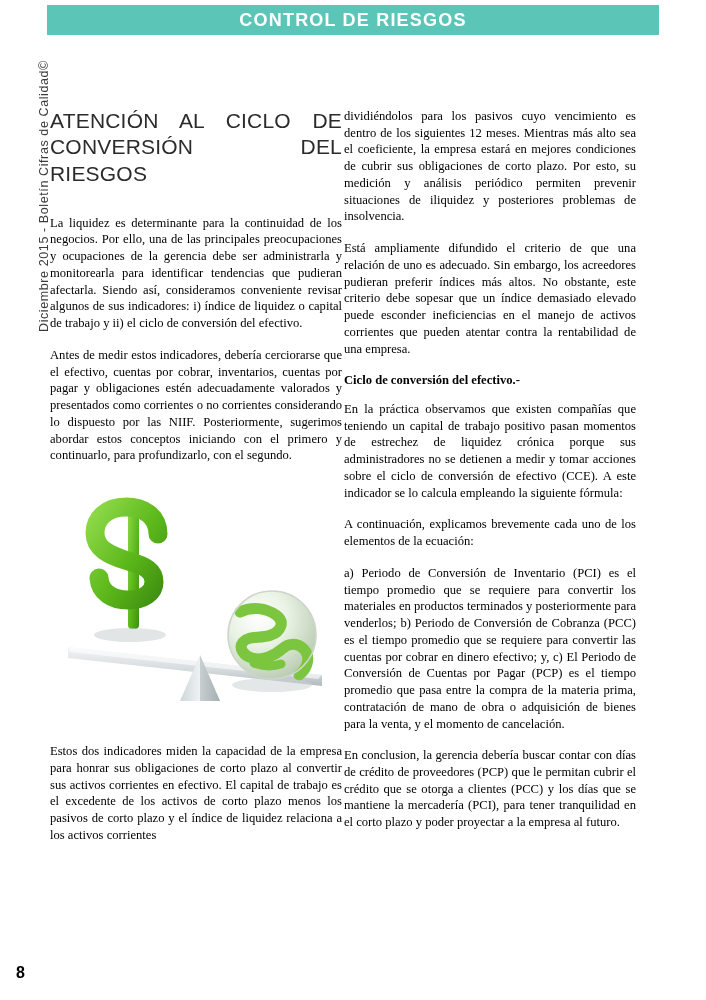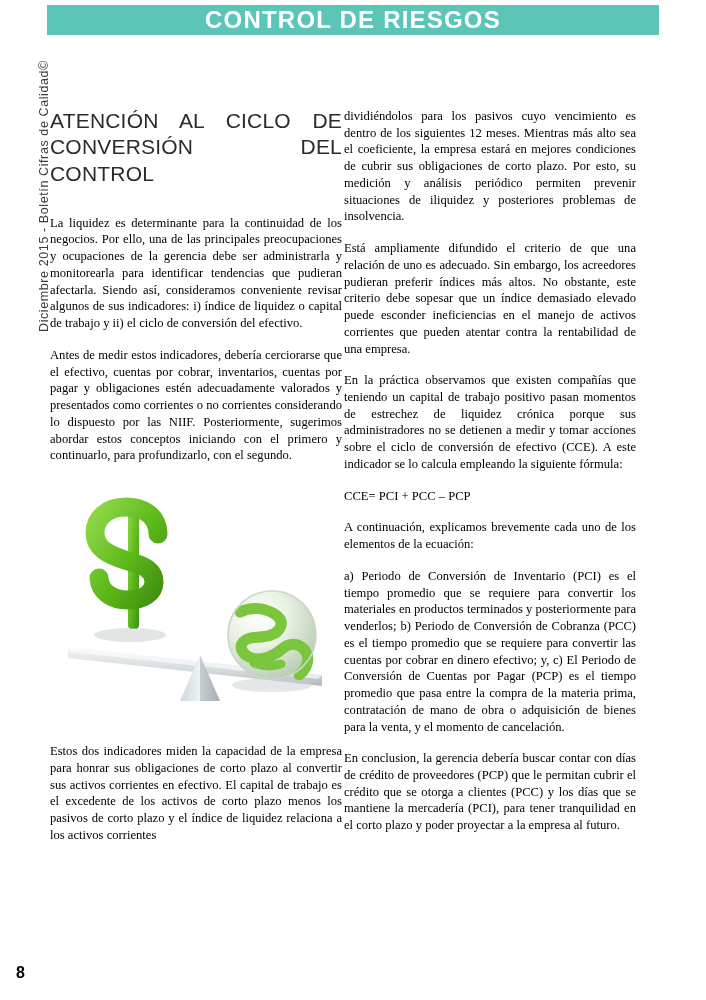--- a/index.html
+++ b/index.html
@@ -25,21 +25,21 @@
     position: absolute;
     left: 47px;
     top: 5px;
     width: 612px;
     height: 30px;
     background: #5bc6b8;
   }
   .header-banner .banner-title {
     font-family: "Liberation Sans", sans-serif;
     font-weight: bold;
-    font-size: 24px;
+    font-size: 18px;
     letter-spacing: 1.2px;
     color: #ffffff;
     text-align: center;
     line-height: 30px;
     width: 100%;
     display: block;
   }
   
   .side-label {
     position: absolute;
@@ -117,21 +117,21 @@
 
   <div class="header-banner">
     <span class="banner-title">CONTROL DE RIESGOS</span>
   </div>
 
   <div class="side-label">Diciembre 2015 - Boletín Cifras de Calidad©</div>
 
   <div class="page-number">8</div>
 
   <div class="col col-left">
-    <h1 class="article-title">ATENCIÓN AL CICLO DE CONVERSIÓN DEL CONTROL</h1>
+    <h1 class="article-title">ATENCIÓN AL CICLO DE CONVERSIÓN DEL RIESGOS</h1>
 
     <p class="body">La liquidez es determinante para la continuidad de los negocios. Por ello, una de las principales preocupaciones y ocupaciones de la gerencia debe ser administrarla y monitorearla para identificar tendencias que pudieran afectarla. Siendo así, consideramos conveniente revisar algunos de sus indicadores: i) índice de liquidez o capital de trabajo y ii) el ciclo de conversión del efectivo.</p>
     <p class="body">Antes de medir estos indicadores, debería cerciorarse que el efectivo, cuentas por cobrar, inventarios, cuentas por pagar y obligaciones estén adecuadamente valorados y presentados como corrientes o no corrientes considerando lo dispuesto por las NIIF. Posteriormente, sugerimos abordar estos conceptos iniciando con el primero y continuarlo, para profundizarlo, con el segundo.</p>
 
     <div class="illustration">
       <svg class="illo-svg" width="292" height="250" viewBox="0 0 292 250" xmlns="http://www.w3.org/2000/svg">
         <defs>
           <linearGradient id="gDollar" x1="0" y1="0" x2="1" y2="1">
             <stop offset="0%" stop-color="#8fd94a"></stop>
             <stop offset="55%" stop-color="#5cb81a"></stop>
@@ -183,23 +183,23 @@
       </svg>
     </div>
 
     <p class="body">Estos dos indicadores miden la capacidad de la empresa para honrar sus obligaciones de corto plazo al convertir sus activos corrientes en efectivo. El capital de trabajo es el excedente de los activos de corto plazo menos los pasivos de corto plazo y el índice de liquidez relaciona a los activos corrientes</p>
   </div>
 
   <div class="col col-right">
     <p class="body">dividiéndolos para los pasivos cuyo vencimiento es dentro de los siguientes 12 meses. Mientras más alto sea el coeficiente, la empresa estará en mejores condiciones de cubrir sus obligaciones de corto plazo. Por esto, su medición y análisis periódico permiten prevenir situaciones de iliquidez y posteriores problemas de insolvencia.</p>
     <p class="body">Está ampliamente difundido el criterio de que una relación de uno es adecuado. Sin embargo, los acreedores pudieran preferir índices más altos. No obstante, este criterio debe sopesar que un índice demasiado elevado puede esconder ineficiencias en el manejo de activos corrientes que pueden atentar contra la rentabilidad de una empresa.</p>
 
+    <p class="subhead">Ciclo de conversión del efectivo.-</p>
 
     <p class="body">En la práctica observamos que existen compañías que teniendo un capital de trabajo positivo pasan momentos de estrechez de liquidez crónica porque sus administradores no se detienen a medir y tomar acciones sobre el ciclo de conversión de efectivo (CCE). A este indicador se lo calcula empleando la siguiente fórmula:</p>
 
-    <p class="formula">CCE= PCI + PCC – PCP</p>
 
     <p class="body">A continuación, explicamos brevemente cada uno de los elementos de la ecuación:</p>
     <p class="body">a) Periodo de Conversión de Inventario (PCI) es el tiempo promedio que se requiere para convertir los materiales en productos terminados y posteriormente para venderlos; b) Periodo de Conversión de Cobranza (PCC) es el tiempo promedio que se requiere para convertir las cuentas por cobrar en dinero efectivo; y, c) El Periodo de Conversión de Cuentas por Pagar (PCP) es el tiempo promedio que pasa entre la compra de la materia prima, contratación de mano de obra o adquisición de bienes para la venta, y el momento de cancelación.</p>
     <p class="body">En conclusion, la gerencia debería buscar contar con días de crédito de proveedores (PCP) que le permitan cubrir el crédito que se otorga a clientes (PCC) y los días que se mantiene la mercadería (PCI), para tener tranquilidad en el corto plazo y poder proyectar a la empresa al futuro.</p>
   </div>
 
 </div>
 
 </body></html>

